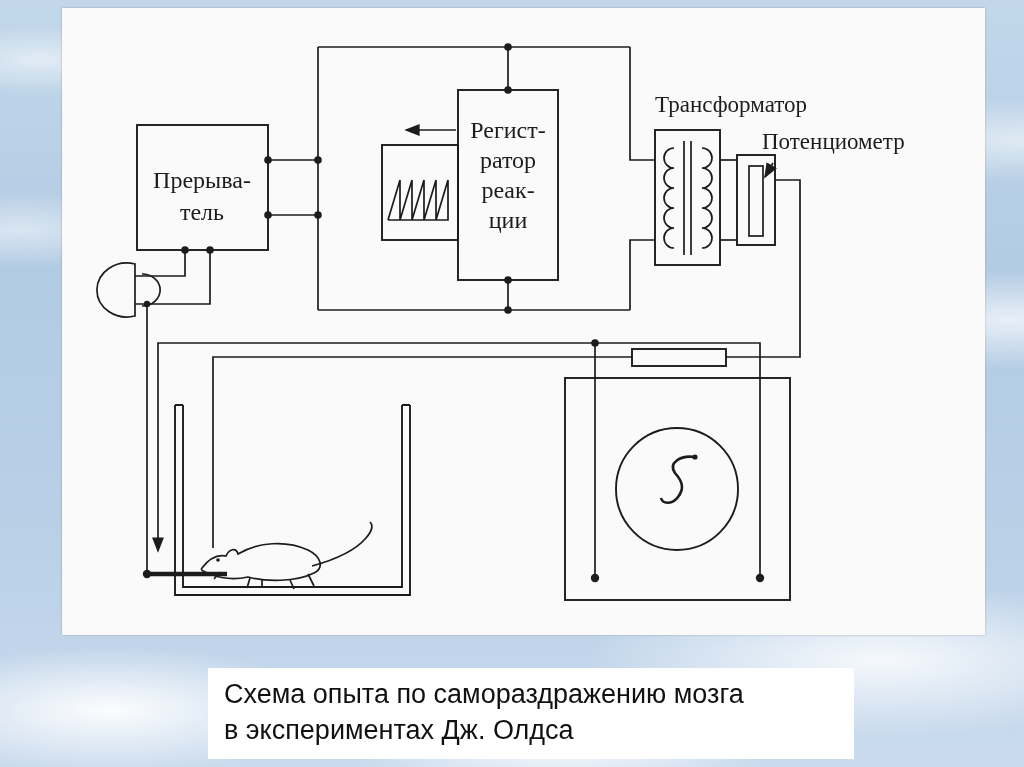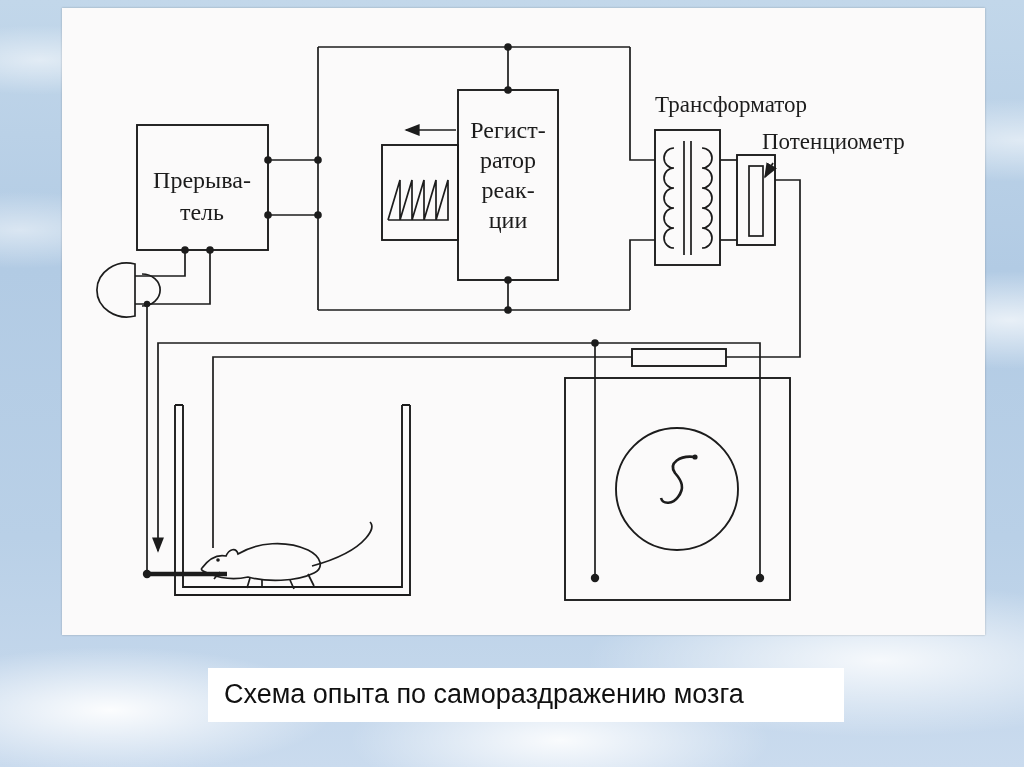--- a/index.html
+++ b/index.html
@@ -34,21 +34,21 @@
     fill: #1c1c1c;
   }
   .caption {
     position: absolute;
     left: 208px; top: 668px;
     width: 604px;
     background: #ffffff;
     color: #111111;
     font-size: 27px;
     line-height: 1.35;
-    padding: 8px 16px 10px 16px;
+    padding: 8px 26px 10px 16px;
     font-family: "Liberation Sans", sans-serif;
   }
 </style>
 </head>
 <body>
 
 <div class="panel">
   <svg viewBox="0 0 923 627">
     <defs>
       <marker id="arr" markerWidth="10" markerHeight="8" refX="8" refY="3.5" orient="auto">
@@ -161,13 +161,14 @@
       <circle class="dot" cx="85" cy="566" r="4.2"></circle>
       <circle class="dot" cx="533" cy="335" r="3.8"></circle>
       <circle class="dot" cx="533" cy="570" r="4.2"></circle>
       <circle class="dot" cx="698" cy="570" r="4.2"></circle>
     </g>
   </svg>
 </div>
 
 <div class="caption">
   <div>Схема опыта по самораздражению мозга</div>
+  <div>в экспериментах Дж. Олдса</div>
 </div>
 
 </body></html>

